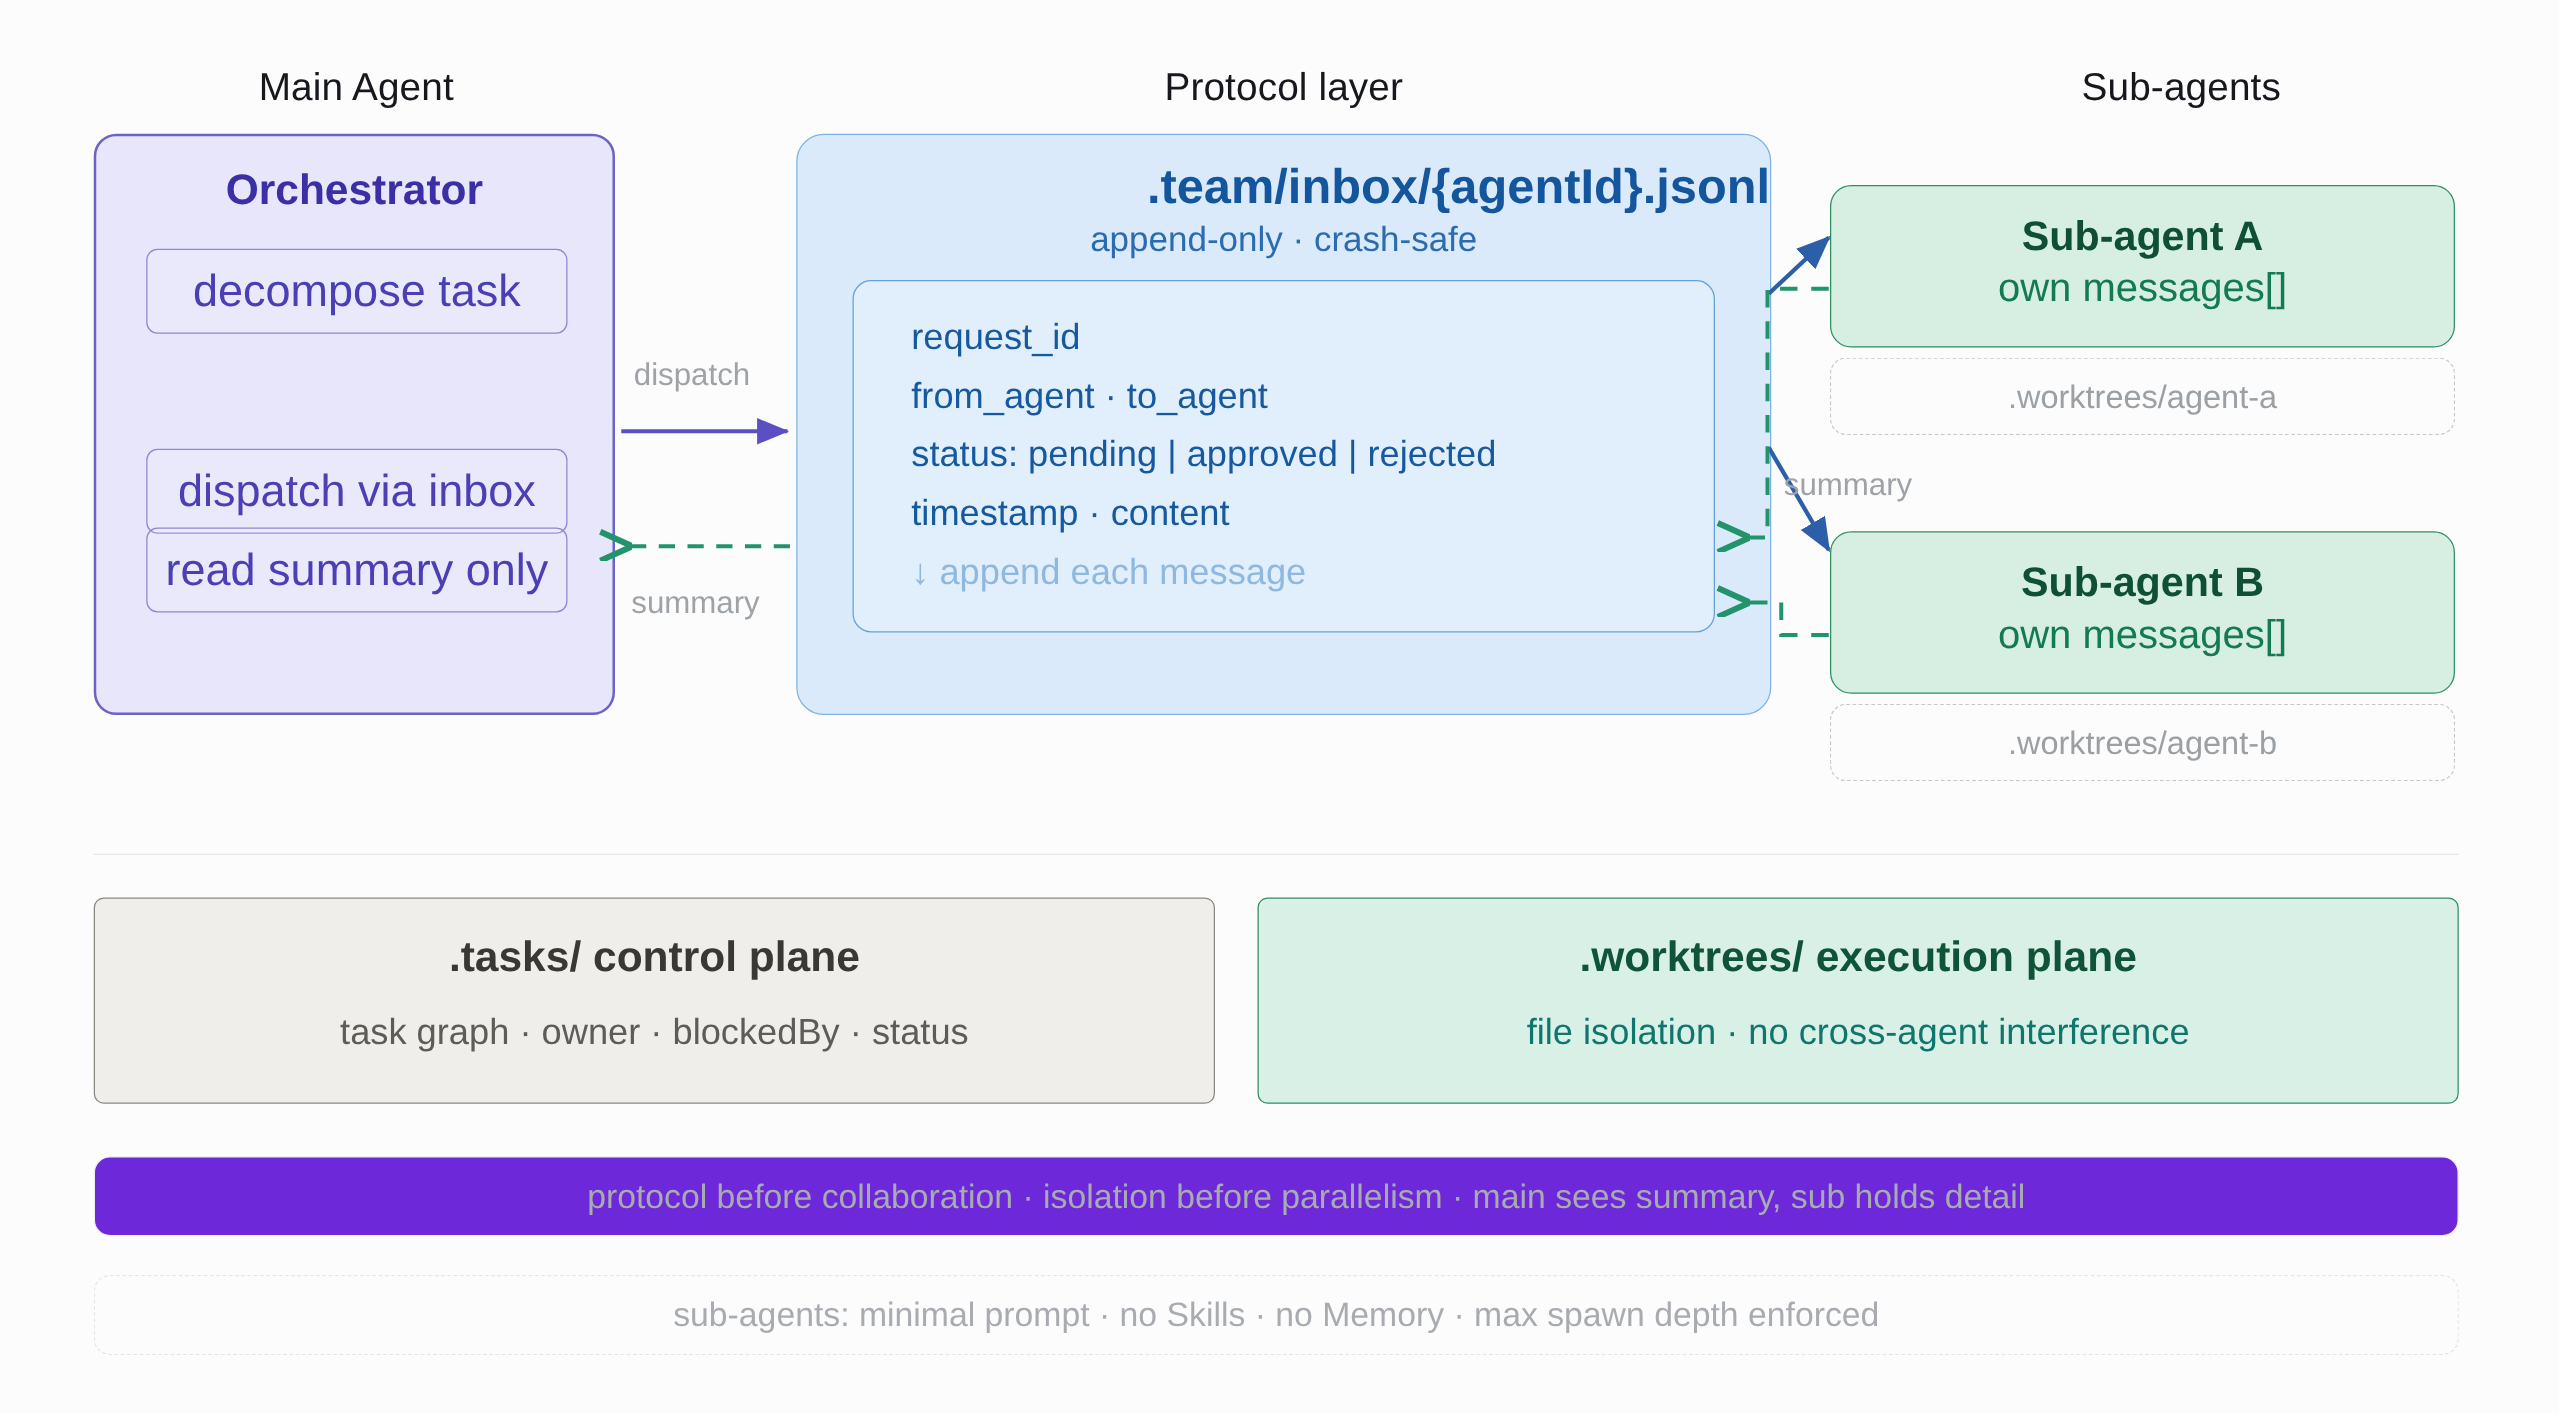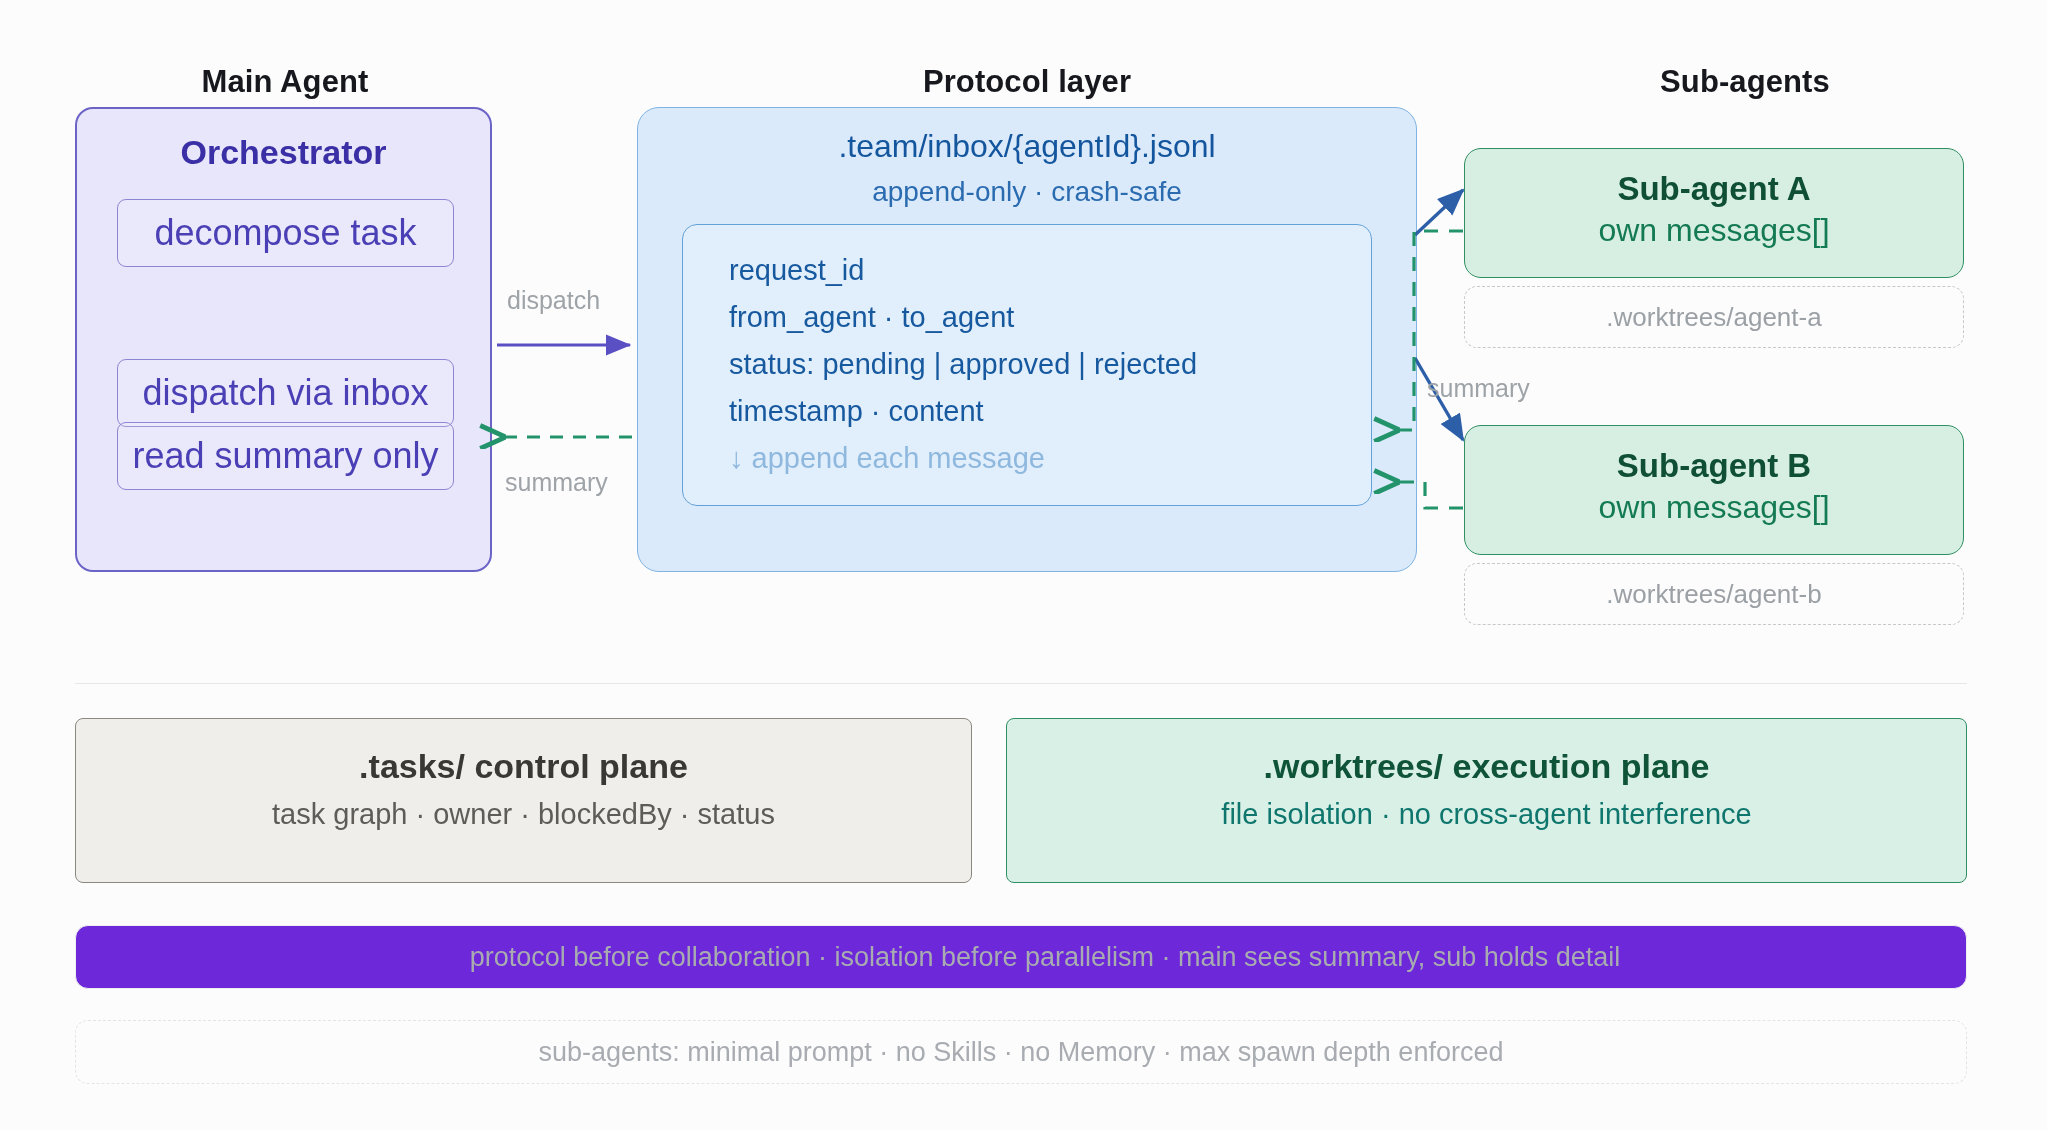--- a/index.html
+++ b/index.html
@@ -14,24 +14,23 @@
     position: relative;
     overflow: hidden;
     -webkit-font-smoothing: antialiased;
   }
 
   
   .col-heading {
     position: absolute;
     text-align: center;
     font-size: 31px;
-    font-weight: 700;
+    font-weight: 400;
     color: #16181d;
     letter-spacing: 0.1px;
-    margin-top: 12px;
   }
   #hd-main   { left: 75px;  top: 52px;  width: 420px; }
   #hd-proto  { left: 637px; top: 52px;  width: 780px; }
   #hd-sub    { left: 1460px;top: 52px;  width: 570px; }
 
   
   #orchestrator {
     position: absolute;
     left: 75px;
     top: 107px;
@@ -79,23 +78,23 @@
     height: 465px;
     background: #dbeafb;
     border: 1.6px solid #7fb3e3;
     border-radius: 22px;
     box-sizing: border-box;
   }
   #proto-title {
     position: absolute;
     left: 0; right: 0;
     top: 20px;
-    text-align: center;
-    font-size: 32px;
-    font-weight: 400;
+    text-align: right;
+    font-size: 39px;
+    font-weight: 700;
     color: #14569e;
   }
   #proto-sub {
     position: absolute;
     left: 0; right: 0;
     top: 68px;
     text-align: center;
     font-size: 28px;
     color: #2b6cb0;
   }
@@ -212,21 +211,21 @@
     background: #d9f0e6;
     border: 1.6px solid #2f8e62;
   }
   .plane-title {
     font-size: 34px;
     font-weight: 700;
     margin-top: 28px;
   }
   .plane-sub {
     font-size: 29px;
-    margin-top: 12px;
+    margin-top: 24px;
   }
   #plane-tasks .plane-title { color: #3a3834; }
   #plane-tasks .plane-sub   { color: #5f5c57; }
   #plane-worktrees .plane-title { color: #0f5338; }
   #plane-worktrees .plane-sub   { color: #0f766e; }
 
   
   .footer-bar {
     position: absolute;
     left: 75px;

